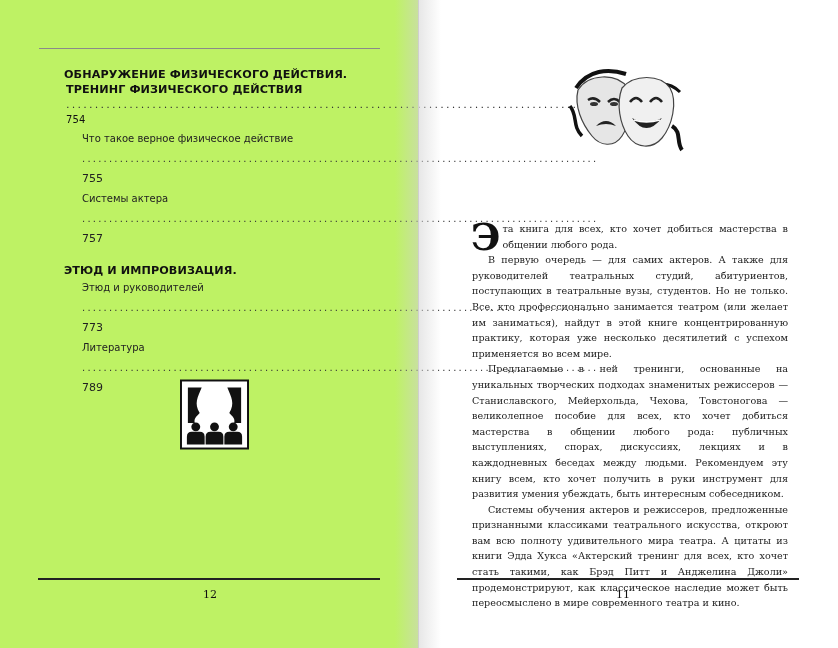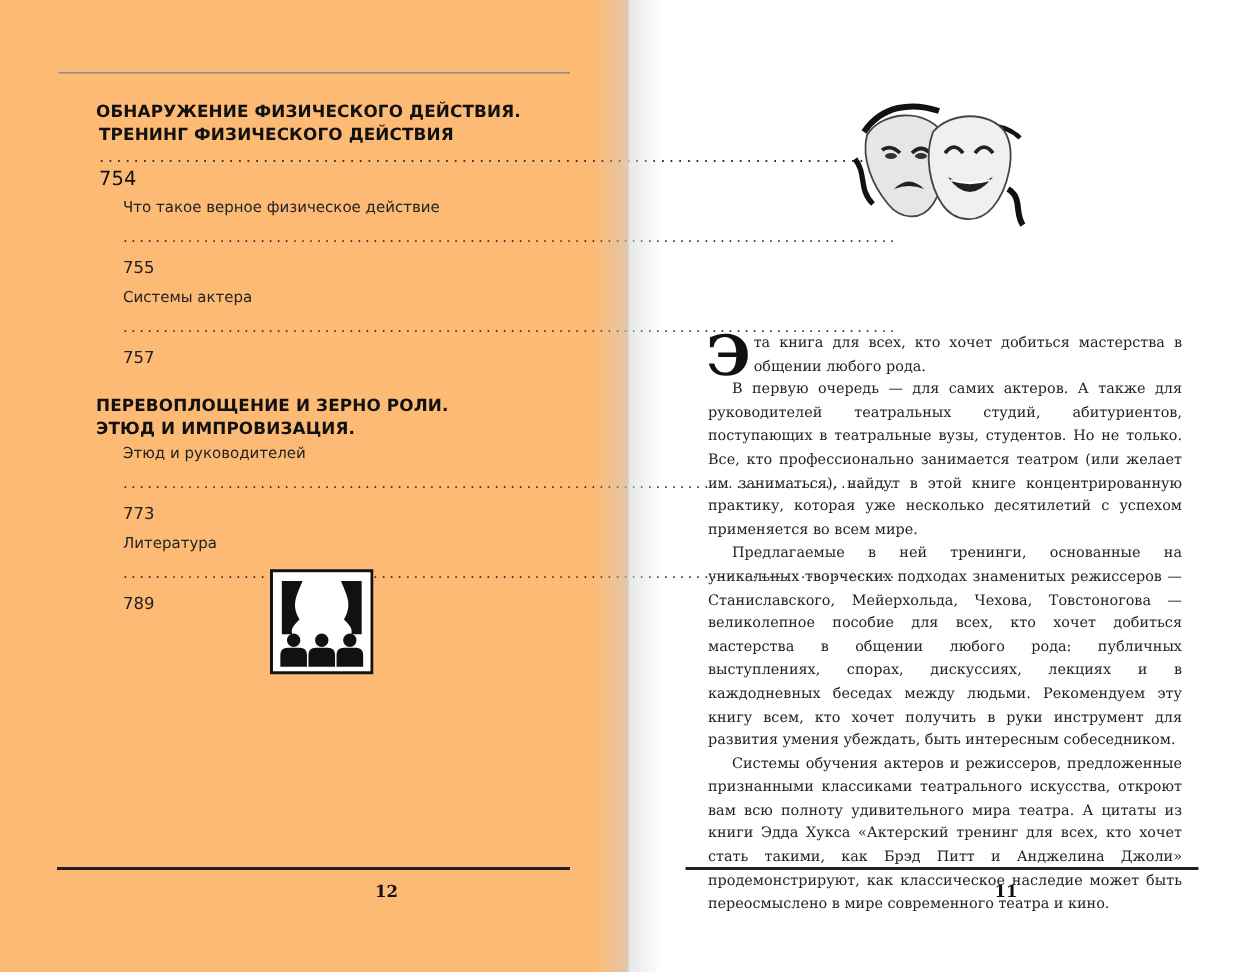--- a/index.html
+++ b/index.html
@@ -1,20 +1,20 @@
 <!DOCTYPE html>
 <html><head>
 <meta charset="utf-8">
 <style>
   html, body { margin: 0; padding: 0; }
   body {
     width: 838px; height: 648px; overflow: hidden; position: relative;
     background: #ffffff; color: #1a1a1a;
   }
-  .page { position: absolute; top: 0; height: 648px; background: #fdba74; }
+  .page { position: absolute; top: 0; height: 648px; background: #bef264; }
   .page-left { left: 0; width: 419px; }
   .page-right { left: 419px; width: 419px; }
   .gutter-left {
     position: absolute; left: 395px; top: 0; width: 24px; height: 648px;
     background: linear-gradient(to right, rgba(255,255,255,0), rgba(210,210,210,0.55));
   }
   .gutter-line {
     position: absolute; left: 418px; top: 0; width: 1px; height: 648px; background: #cfcfcf;
   }
   .gutter-right {
@@ -27,28 +27,28 @@
   .toc { position: absolute; left: 64px; top: 67px; width: 302px; font-family: "DejaVu Sans", sans-serif; }
   .toc-section { margin-bottom: 14px; }
   .toc-head { font-weight: bold; font-size: 11.2px; line-height: 15px; letter-spacing: 0.1px; color: #111; }
   .toc-row { display: flex; align-items: baseline; white-space: nowrap; flex-direction: column; }
   .toc-row .lbl { flex: 0 0 auto; }
   .toc-row .dots { flex: 1 1 auto; overflow: hidden; margin: 0 2px; color: #333; font-weight: normal; letter-spacing: 2.2px; }
   .toc-row .dots::after { content: "................................................................................................"; }
   .toc-row .pg { flex: 0 0 auto; font-weight: normal; }
   .toc-sub { font-size: 10px; line-height: 20px; padding-left: 16px; color: #222; }
   .toc-sub .pg { font-size: 11px; }
-  .toc-head .pg { font-size: 13px; }
+  .toc-head .pg { font-size: 10px; }
   .toc-head-row { margin-bottom: 2px; }
 
   .stage-icon { position: absolute; left: 180px; top: 379px; width: 70px; width: 69px; height: 71px; }
 
   .bottom-rule-left { position: absolute; left: 38px; top: 578px; width: 342px; height: 1.5px; background: #222; }
   .bottom-rule-right { position: absolute; left: 457px; top: 578px; width: 342px; height: 1.5px; background: #222; }
-  .page-num { position: absolute; top: 588px; font-family: "DejaVu Serif", serif; font-weight: bold; font-size: 11px; color: #111; margin-left: 47px; }
+  .page-num { position: absolute; top: 588px; font-family: "DejaVu Serif", serif; font-weight: normal; font-size: 11px; color: #111; }
   .page-num-left { left: 203px; }
   .page-num-right { left: 616px; }
 
   
   .masks { position: absolute; left: 568px; top: 66px; width: 116px; height: 90px; }
   .body-text {
     position: absolute; left: 472px; top: 221px; width: 316px;
     font-family: "DejaVu Serif", serif; font-size: 9.6px; line-height: 15.6px;
     color: #222; text-align: justify; hyphens: auto;
   }
@@ -79,21 +79,20 @@
         <span class="pg">755</span>
       </div>
       <div class="toc-sub toc-row">
         <span class="lbl">Системы актера</span>
         <span class="dots"></span>
         <span class="pg">757</span>
       </div>
     </div>
 
     <div class="toc-section" style="margin-top:14px;">
-      <div class="toc-head">ПЕРЕВОПЛОЩЕНИЕ И ЗЕРНО РОЛИ.</div>
       <div class="toc-head">ЭТЮД И ИМПРОВИЗАЦИЯ.</div>
       <div class="toc-sub toc-row">
         <span class="lbl">Этюд и руководителей</span>
         <span class="dots"></span>
         <span class="pg">773</span>
       </div>
       <div class="toc-sub toc-row">
         <span class="lbl">Литература</span>
         <span class="dots"></span>
         <span class="pg">789</span>

